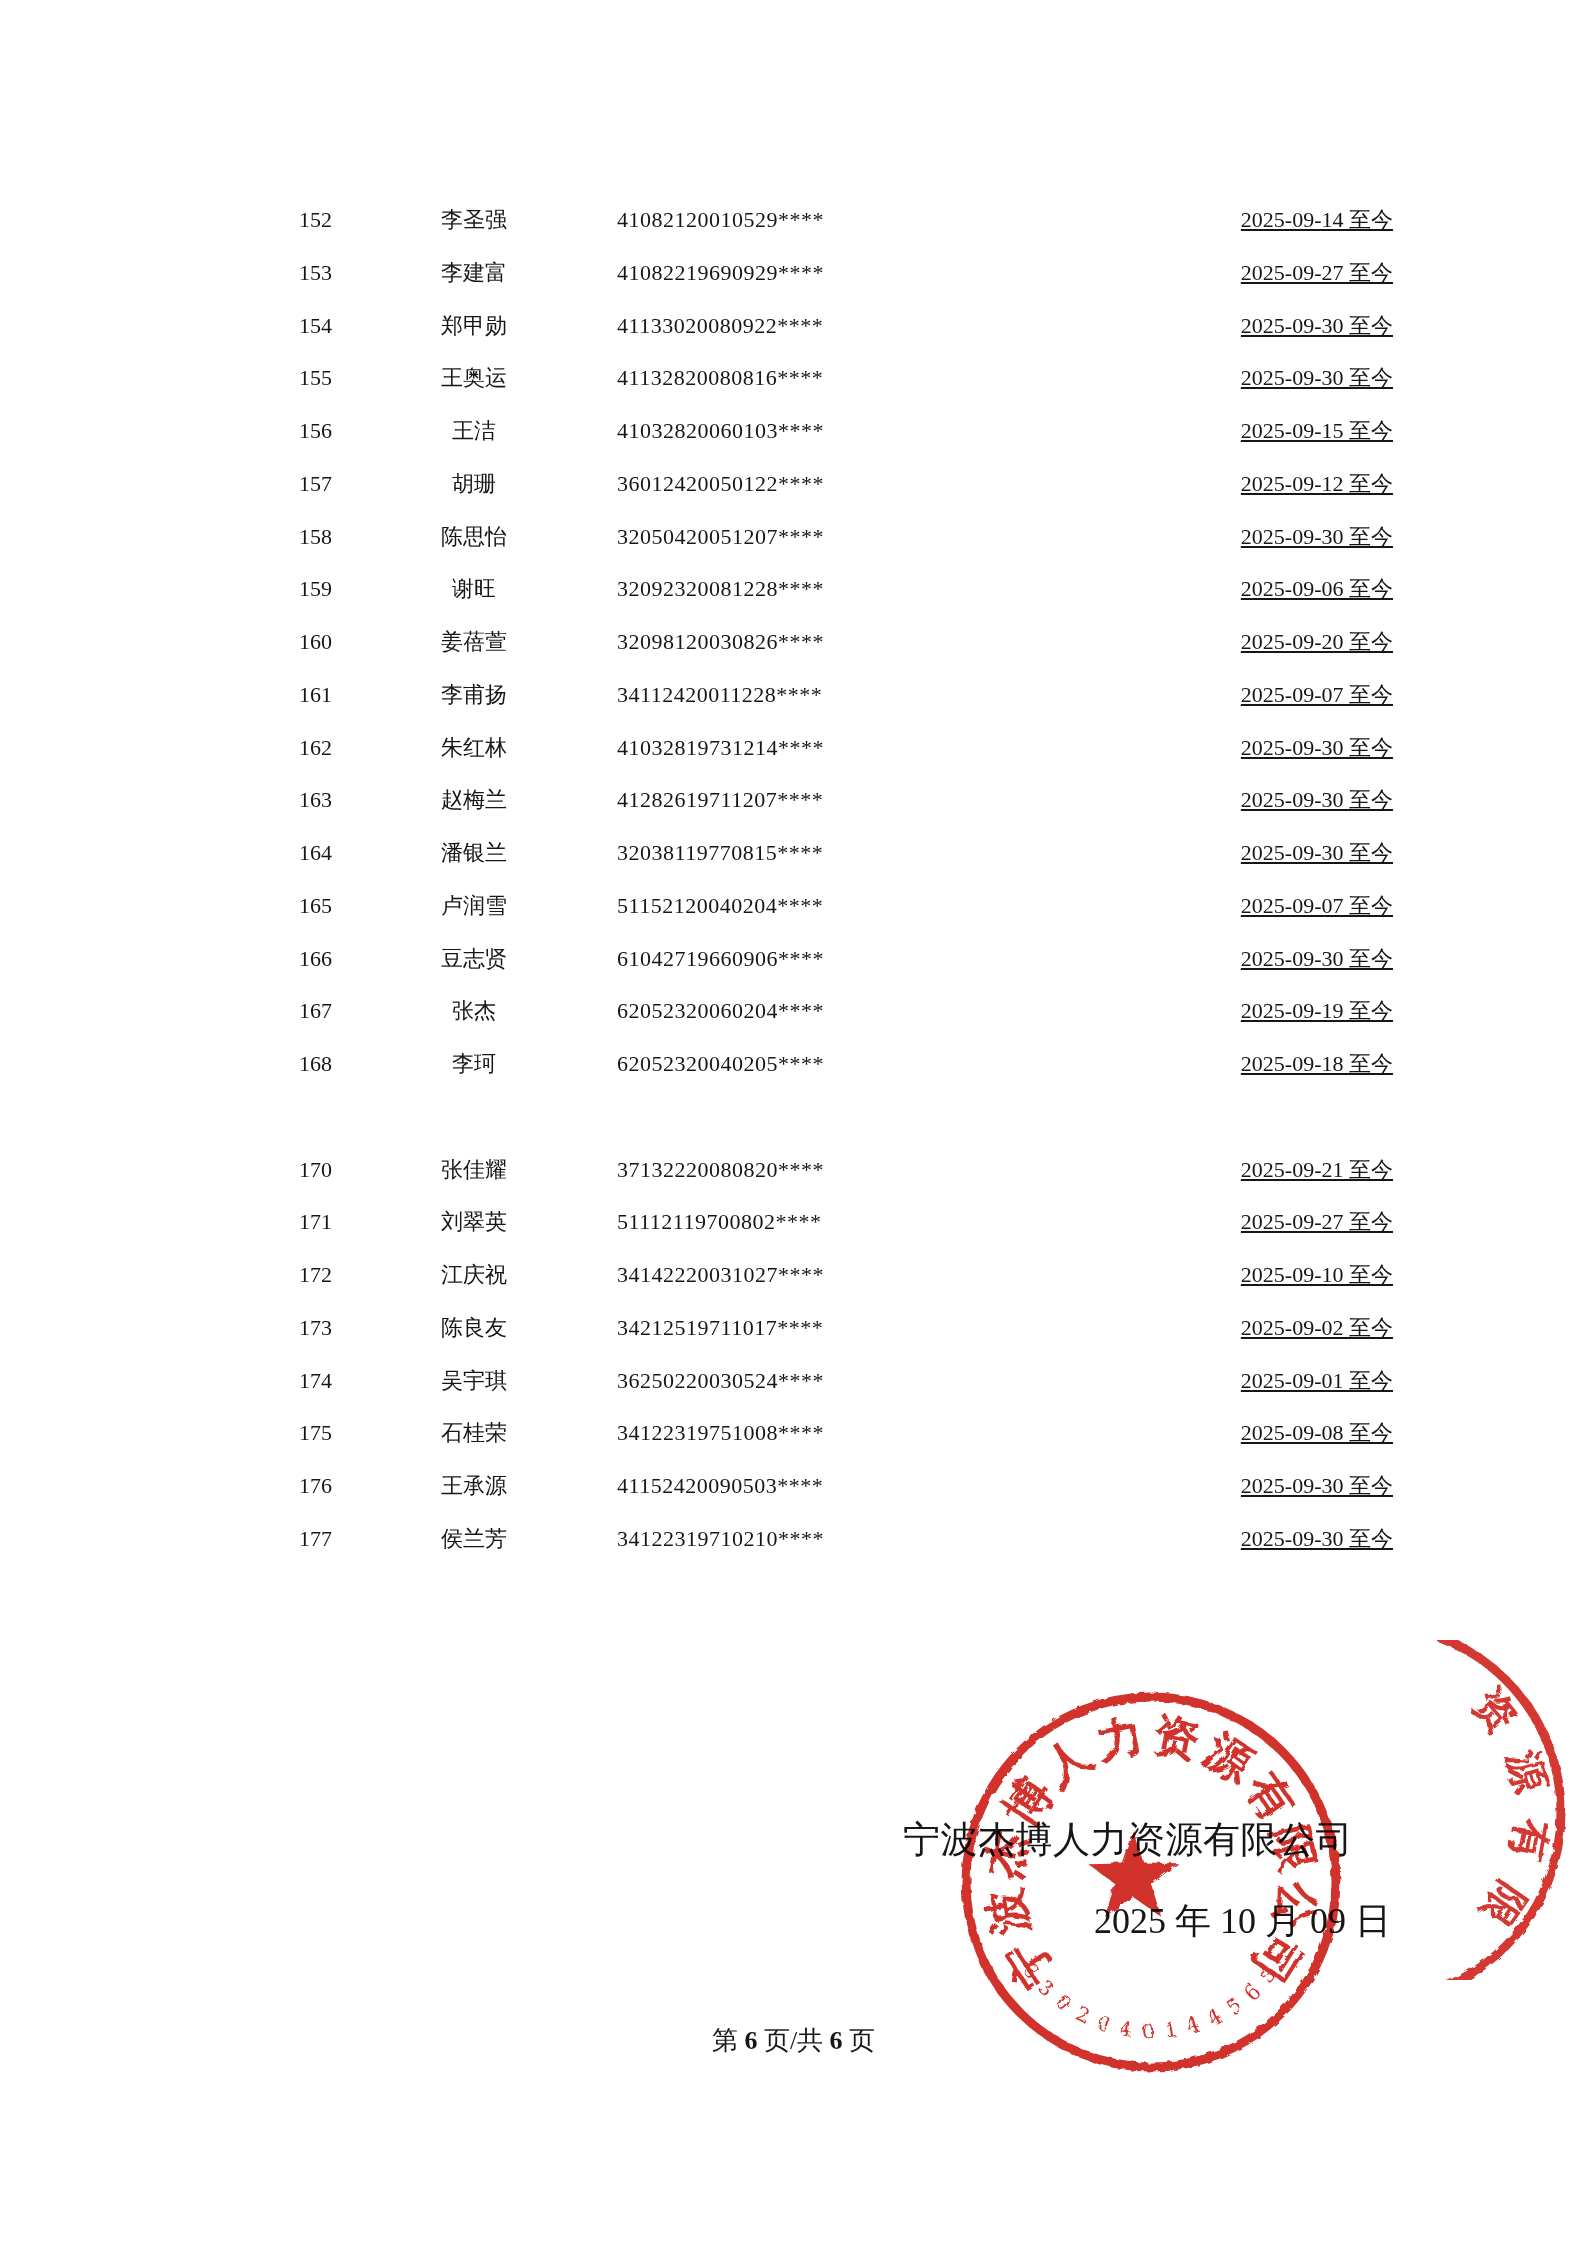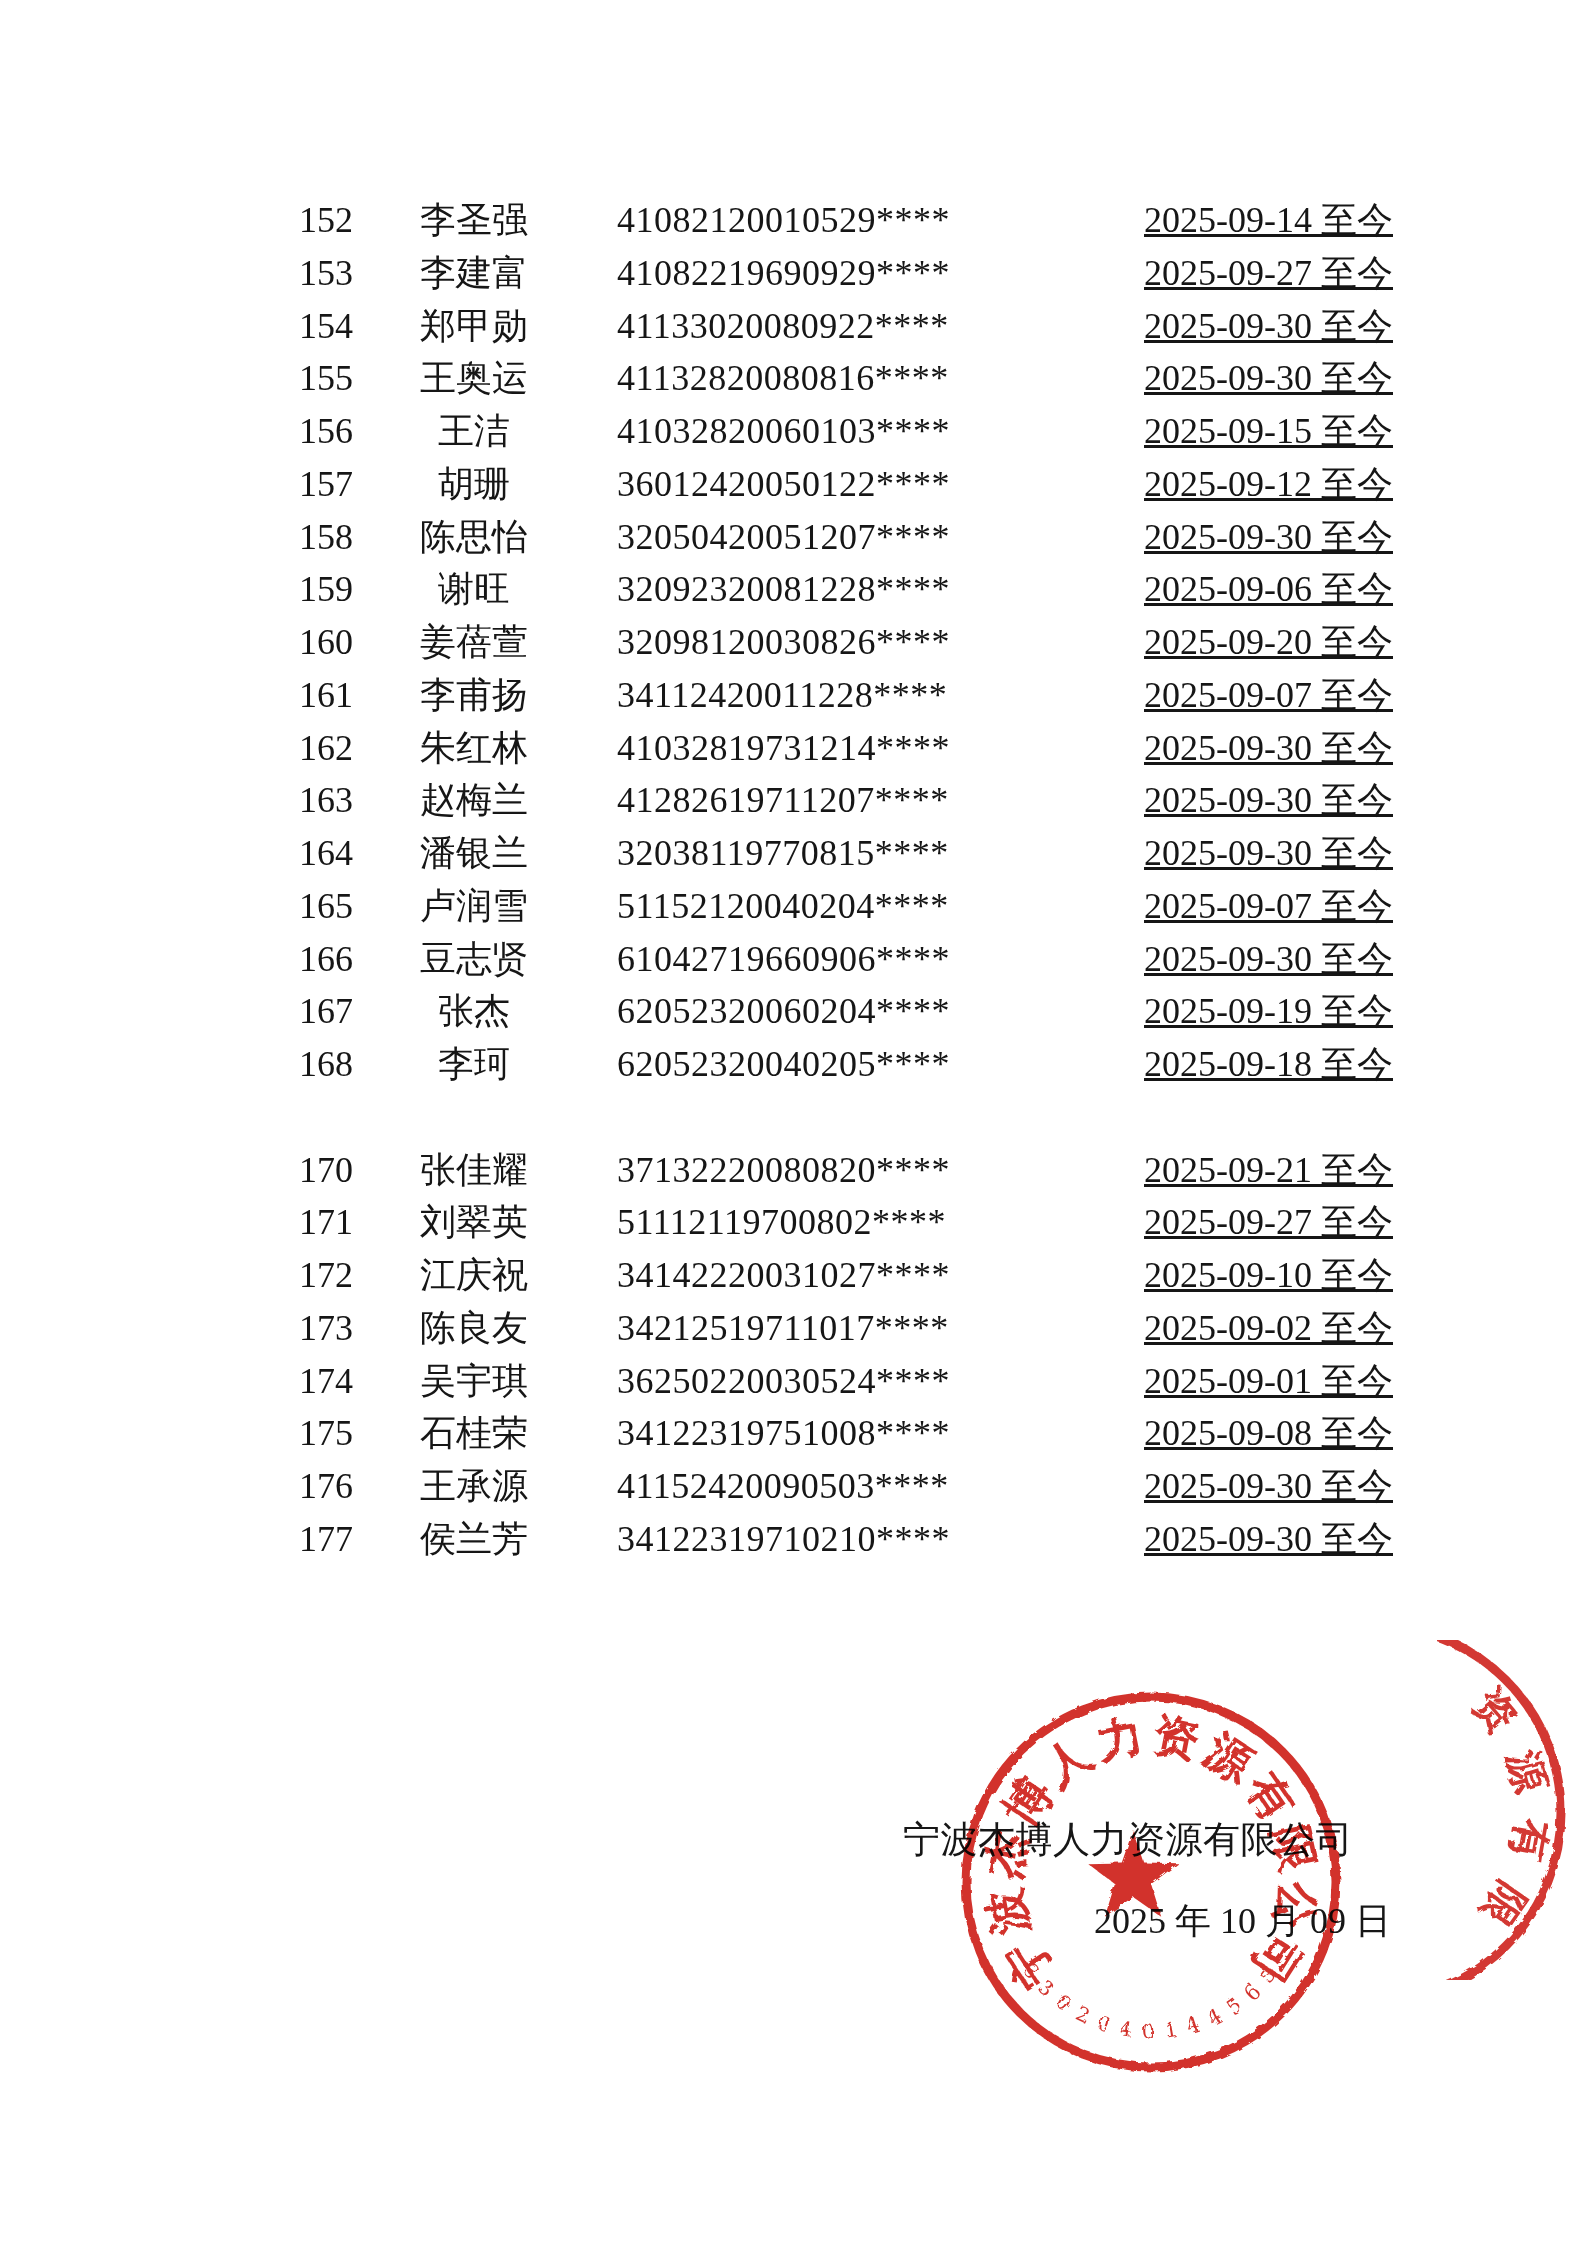--- a/index.html
+++ b/index.html
@@ -7,21 +7,21 @@
     position:relative;
     width:1587px;height:2245px;
     margin:0 auto;
     background:#ffffff;
     overflow:hidden;
     font-family:"Liberation Serif","DejaVu Serif",serif;
     color:#161616;
   }
   
   .roster{position:absolute;left:0;top:0;width:100%;height:100%;}
-  .row{position:absolute;left:0;width:100%;height:40px;font-size:36px;line-height:34px;white-space:nowrap;}
+  .row{position:absolute;left:0;width:100%;height:40px;font-size:22px;line-height:34px;white-space:nowrap;}
   .cell-no{position:absolute;left:299px;width:60px;text-align:left;}
   .cell-name{position:absolute;left:396px;width:156px;text-align:center;}
   .cell-id{position:absolute;left:617px;width:300px;text-align:left;letter-spacing:0.5px;}
   .cell-period{position:absolute;left:1073px;width:320px;text-align:right;text-decoration:underline;}
   
   .company-line{
     position:absolute;left:903px;top:1820px;
     font-size:37px;line-height:40px;letter-spacing:0.5px;white-space:nowrap;z-index:2;
   }
   .date-line{
@@ -206,20 +206,21 @@
       <span class="cell-no">177</span>
       <span class="cell-name">侯兰芳</span>
       <span class="cell-id">34122319710210****</span>
       <span class="cell-period">2025-09-30 至今</span>
     </div>
     </div>
 
   <div class="company-line">宁波杰博人力资源有限公司</div>
   <div class="date-line">2025 年 10 月 09 日</div>
 
+  <div class="footer"><span>第</span>&nbsp;<b>6</b>&nbsp;<span>页/共</span>&nbsp;<b>6</b>&nbsp;<span>页</span></div>
 
   <svg class="seal-main" viewBox="0 0 392 392" xmlns="http://www.w3.org/2000/svg">
     <defs>
       <filter id="inkbleed" x="-10%" y="-10%" width="120%" height="120%">
         <feTurbulence type="fractalNoise" baseFrequency="0.12" numOctaves="2" result="n"></feTurbulence>
         <feDisplacementMap in="SourceGraphic" in2="n" scale="5"></feDisplacementMap>
       </filter>
       <path id="ringPath" d="M 103.4 288.6 A 131 131 0 1 1 288.6 288.6" fill="none"></path>
       <path id="codePath" d="M 60.9 274 A 156 156 0 0 0 331.1 274" fill="none"></path>
     </defs>

